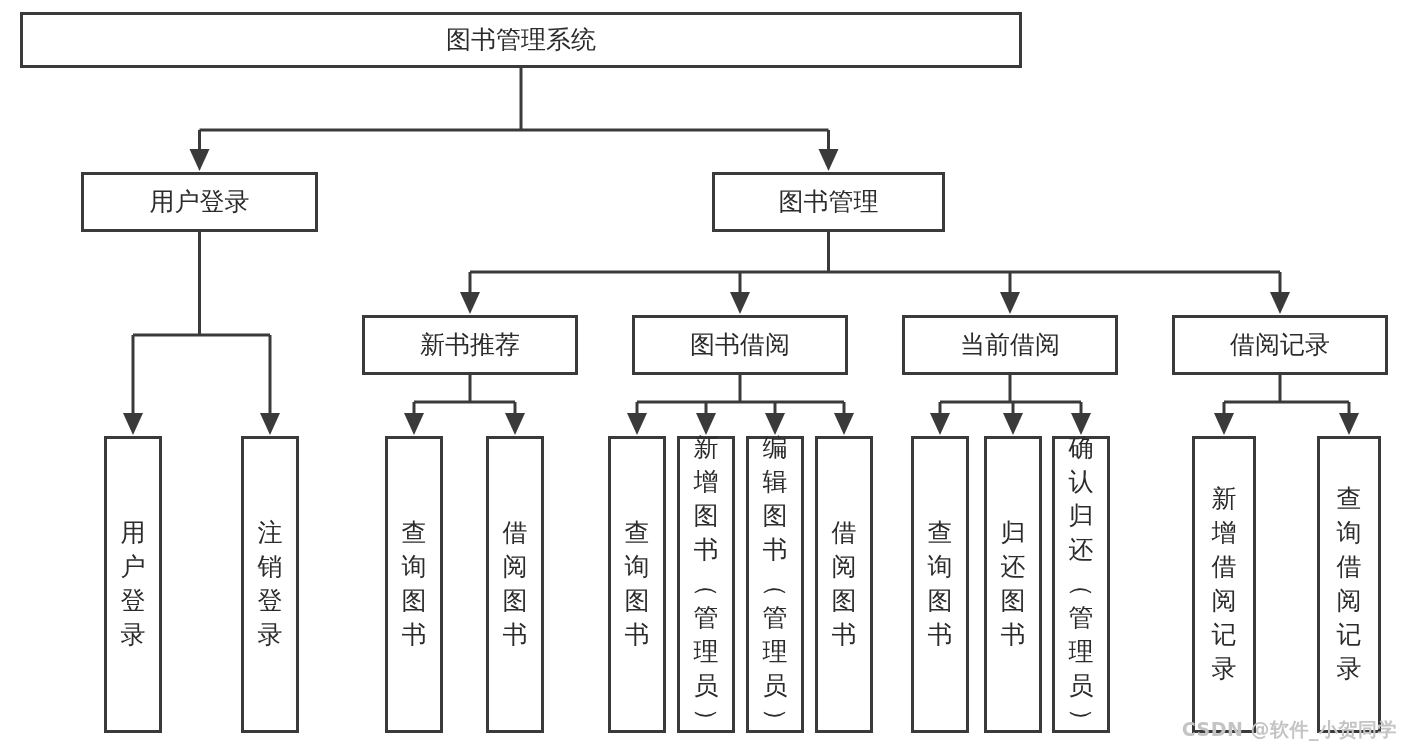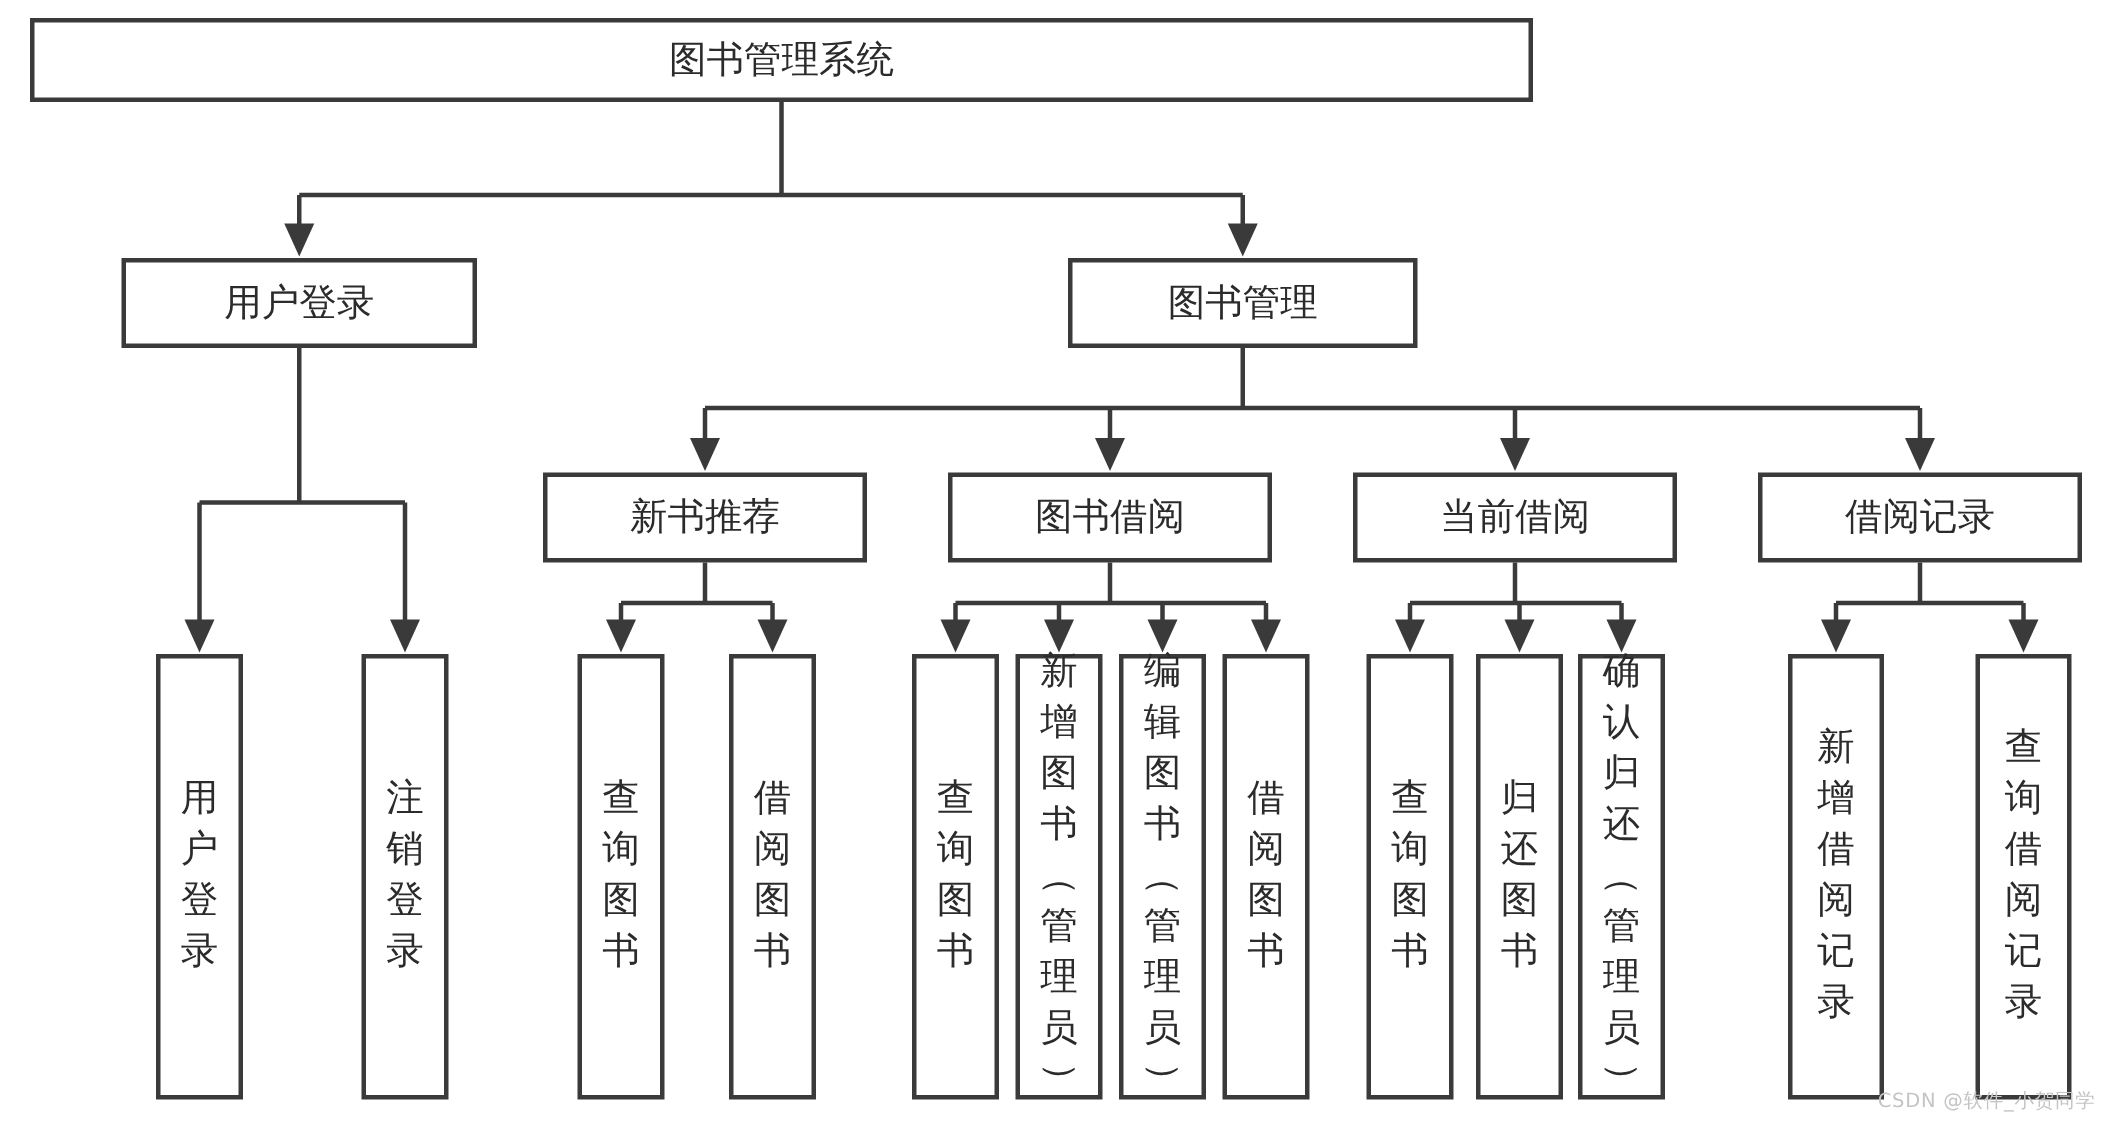--- a/index.html
+++ b/index.html
@@ -51,26 +51,27 @@
   .node-label.horizontal {
     font-size: 25px;
   }
   .node-label.vertical {
     font-size: 25px;
   }
   .watermark-text {
     position: absolute;
     right: 8px;
     bottom: 4px;
-    font-size: 13px;
+    font-size: 19px;
     color: #c4c4c4;
     font-family: "DejaVu Sans", "Liberation Sans", sans-serif;
     white-space: nowrap;
     letter-spacing: 0.5px;
     user-select: none;
+    font-weight: bold;
   }
 </style>
 </head>
 <body>
 
 <div id="diagram-root">
   <svg class="flow" viewBox="0 0 1405 747" xmlns="http://www.w3.org/2000/svg">
     <g id="edge-layer">
         <g>
           <path class="connector" d="M 521 68 L 521 130"></path>

